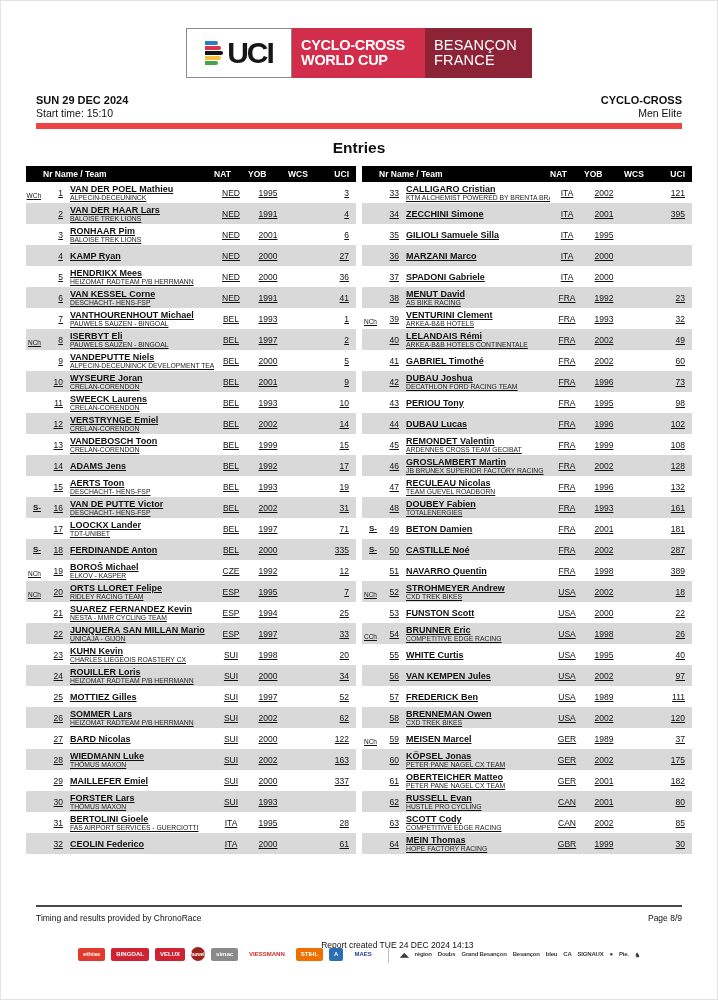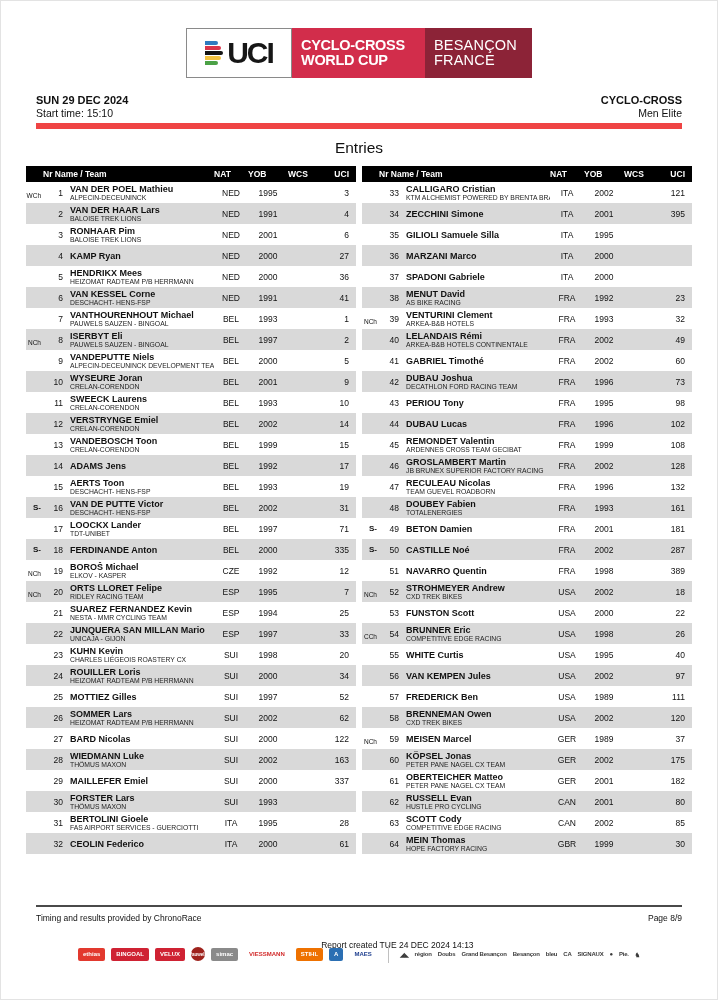--- a/index.html
+++ b/index.html
@@ -18,23 +18,23 @@
   .series-box{width:133px;color:#fff;display:flex;flex-direction:column;justify-content:center;padding-left:9px;box-sizing:border-box;}
   .series-box div{font-weight:bold;font-size:14.5px;line-height:15px;letter-spacing:-0.3px;}
   .location-box{width:107px;color:#fff;display:flex;flex-direction:column;justify-content:center;padding-left:9px;box-sizing:border-box;}
   .location-box div{font-size:14.5px;line-height:15.5px;font-weight:normal;letter-spacing:0.2px;}
   
   .info{margin:15px 35px 0 35px;display:flex;justify-content:space-between;border-bottom:6px solid #ef4444;padding-bottom:3px;}
   .info .l1{font-weight:bold;font-size:11px;line-height:14px;}
   .info .l2{font-size:10.5px;line-height:13px;}
   .info-right{text-align:right;}
   
-  .title{text-align:center;font-size:15.5px;font-weight:normal;margin:10px 0 9px 0;}
+  .title{text-align:center;font-size:15.5px;font-weight:bold;margin:10px 0 9px 0;}
   
-  .tables{display:flex;justify-content:space-between;margin:0 25px;gap:6px;}
+  .tables{display:flex;justify-content:space-between;margin:0 25px;gap:6px;text-decoration:underline;}
   .entry-table{width:331px;}
   .thead{display:grid;grid-template-columns:40px 1fr 34px 40px 30px 38px;background:#000;color:#fff;font-weight:bold;font-size:8.5px;height:16px;align-items:center;}
   .thead .h-name{padding-left:17px;}
   .thead .h-c{}
   .thead .h-uci{text-align:right;padding-right:7px;}
   .row{display:grid;grid-template-columns:16px 24px 1fr 34px 40px 30px 38px;height:21px;align-items:center;font-size:8.5px;}
   .row.shaded{background:#d9d9d9;}
   .cell-prefix{font-size:6.5px;text-align:right;padding-right:1px;color:#111;align-self:end;padding-bottom:3.5px;line-height:1;}
   .cell-prefix.s-inline{align-self:center;font-size:8px;font-weight:bold;padding-bottom:0;}
   .cell-nr{text-align:right;padding-right:3px;font-size:8.5px;}

